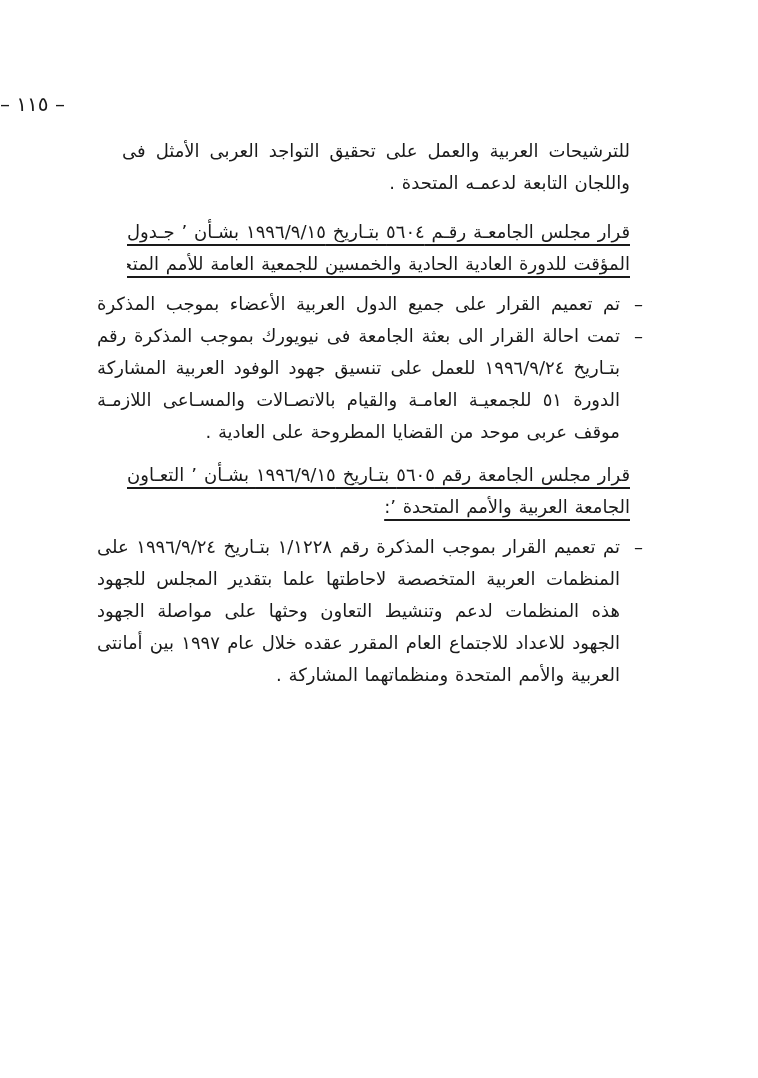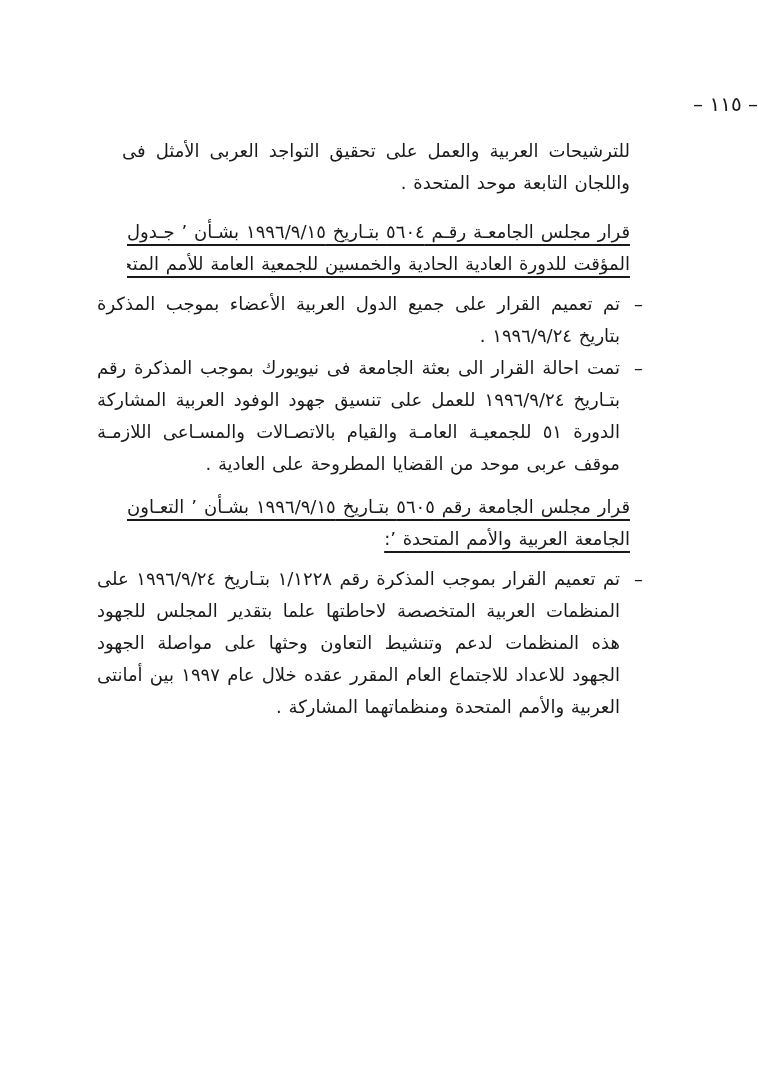--- a/index.html
+++ b/index.html
@@ -13,22 +13,21 @@
     direction: rtl;
     overflow: hidden;
     margin: 0 auto;
   }
   .pgnum {
     position: absolute;
     top: 92px;
     left: 0;
     width: 100%;
     box-sizing: border-box;
-    padding-left: 90px;          
-    text-align: right;
+    text-align: left;
     font-size: 20px;
     line-height: 24px;
     letter-spacing: 3px;
     direction: rtl;
   }
   .content {
     position: absolute;
     top: 135px;
     right: 128px;                
     width: 533px;                
@@ -73,32 +72,31 @@
 <body>
 
 <div class="page">
 
   <div class="pgnum">– ١١٥ –</div>
 
   <div class="content">
 
     <div class="para">
       <span class="line j">للترشيحات العربية والعمل على تحقيق التواجد العربى الأمثل فى مختلف الهيئـات</span>
-      <span class="line">واللجان التابعة موحد المتحدة .</span>
+      <span class="line">واللجان التابعة لدعمـه المتحدة .</span>
     </div>
 
     <div class="head mt-h1">
       <span class="line j u">قرار مجلس الجامعـة رقـم ٥٦٠٤ بتـاريخ ١٩٩٦/٩/١٥ بشـأن ’ جـدول الأعمـال</span>
       <span class="line u">المؤقت للدورة العادية الحادية والخمسين للجمعية العامة للأمم المتحدة ’:</span>
     </div>
 
     <div class="bullet mt-b1">
       <span class="dash">–</span>
       <span class="line j">تم تعميم القرار على جميع الدول العربية الأعضاء بموجب المذكرة رقـم ٣/٣٥٢٠</span>
-      <span class="line">بتاريخ ١٩٩٦/٩/٢٤ .</span>
     </div>
 
     <div class="bullet mt-b2">
       <span class="dash">–</span>
       <span class="line j">تمت احالة القرار الى بعثة الجامعة فى نيويورك بموجب المذكرة رقم ٥/٣٤٣٢</span>
       <span class="line j">بتـاريخ ١٩٩٦/٩/٢٤ للعمل على تنسيق جهود الوفود العربية المشاركة فـي اعمـال</span>
       <span class="line j">الدورة ٥١ للجمعيـة العامـة والقيام بالاتصـالات والمسـاعى اللازمـة للتوصل الـى</span>
       <span class="line">موقف عربى موحد من القضايا المطروحة على العادية .</span>
     </div>
 

